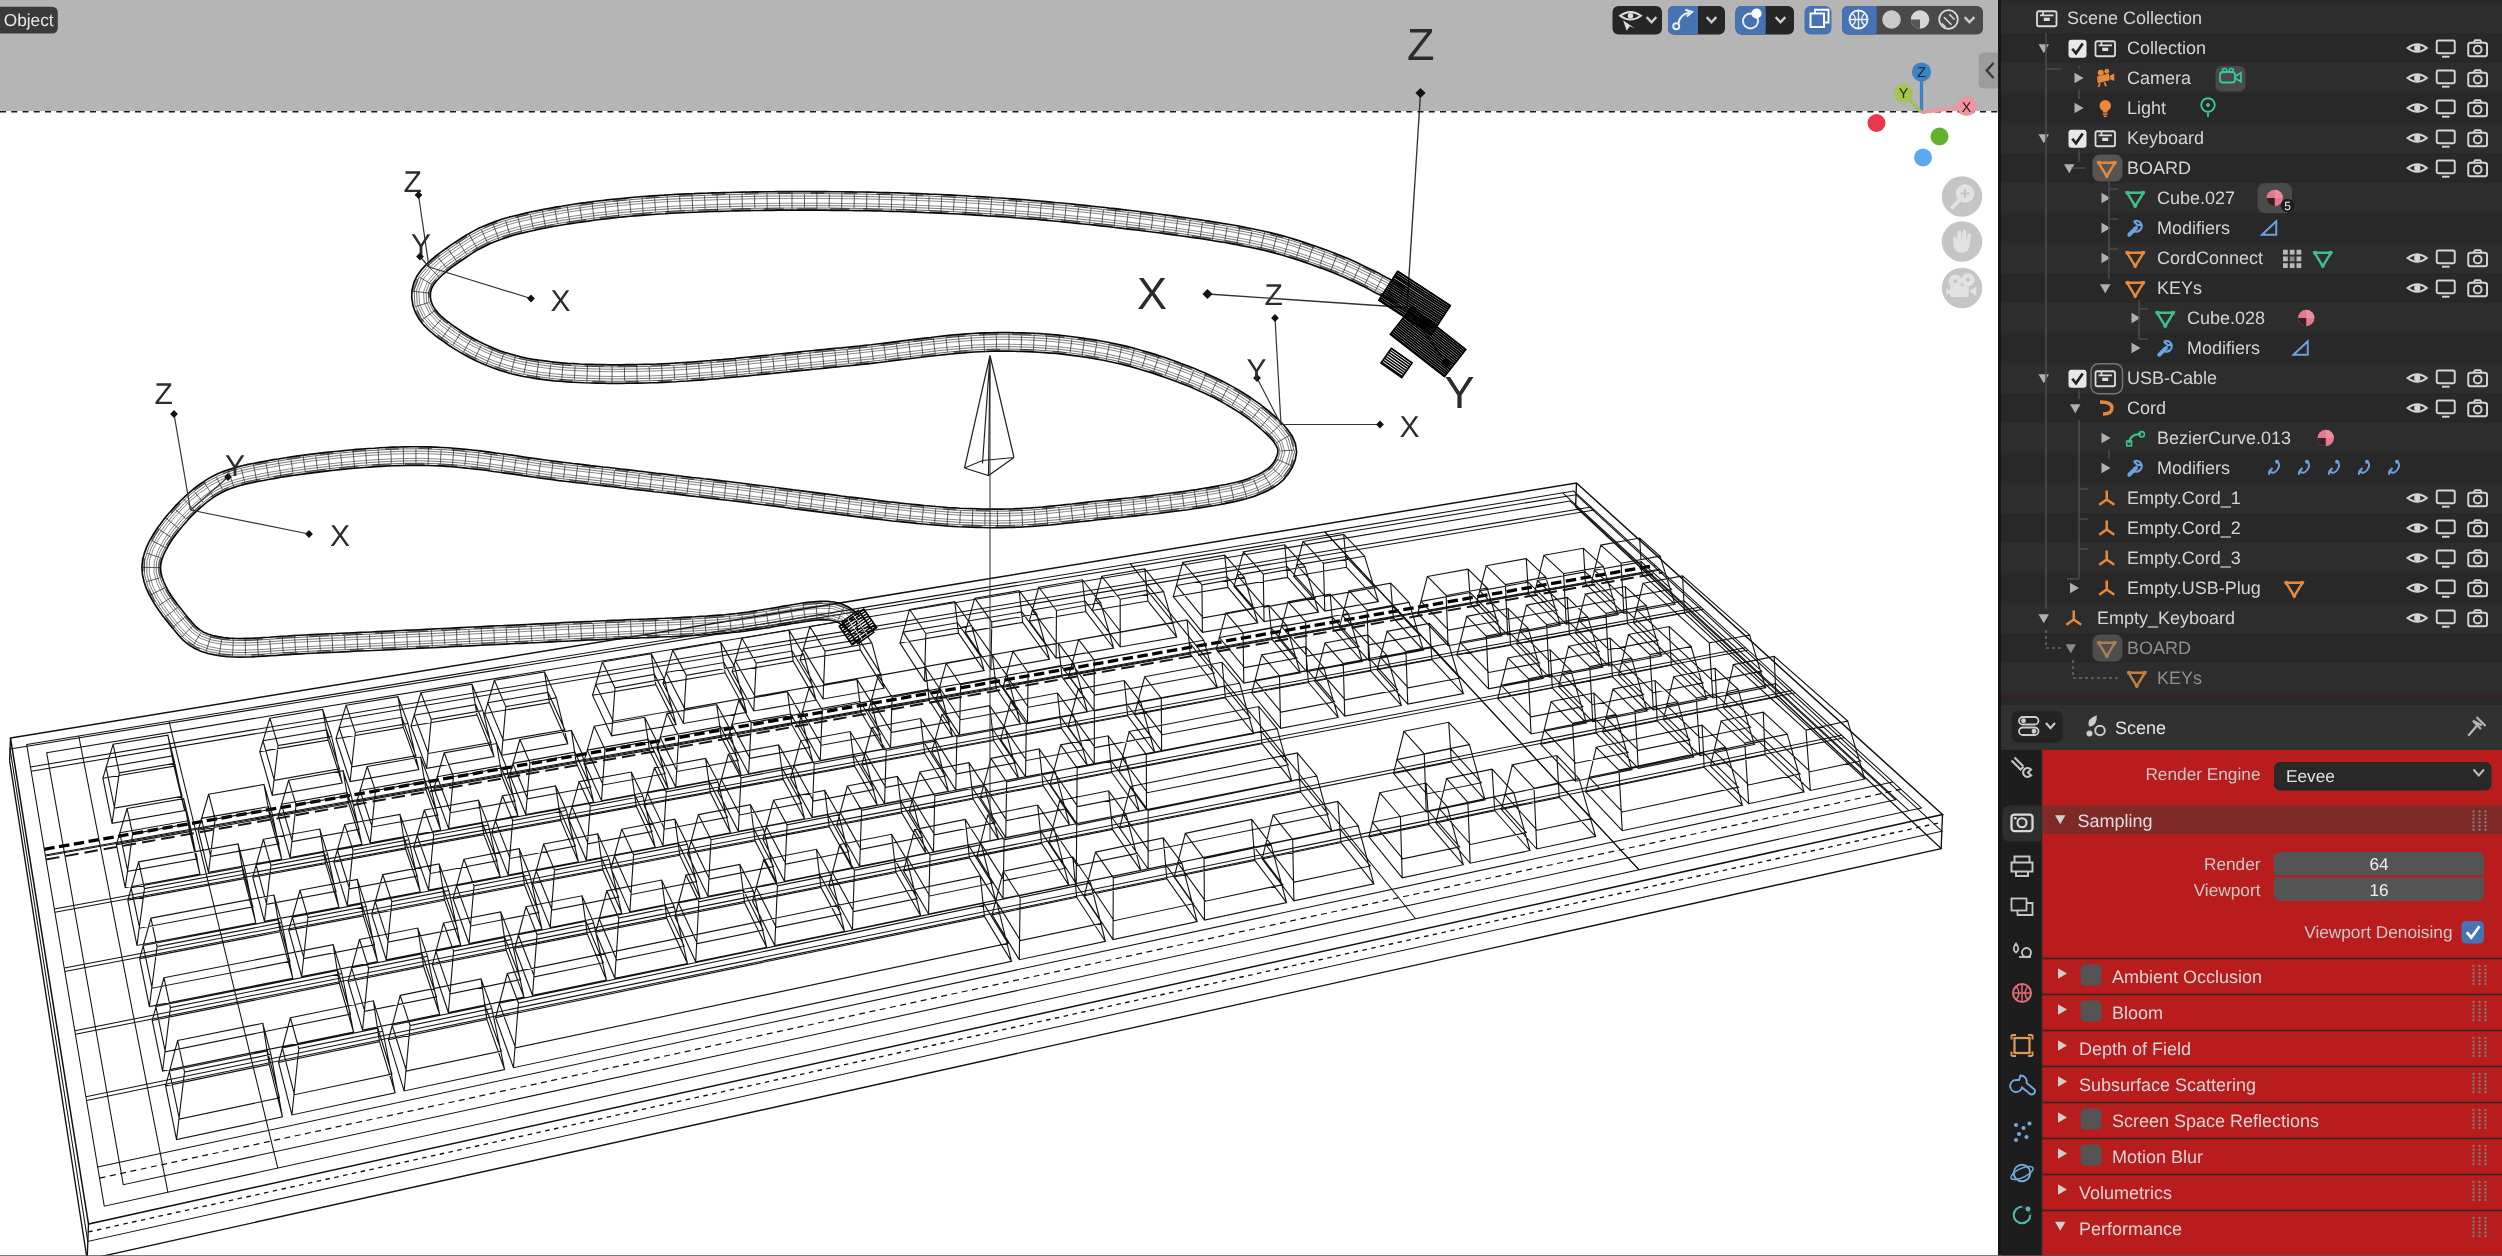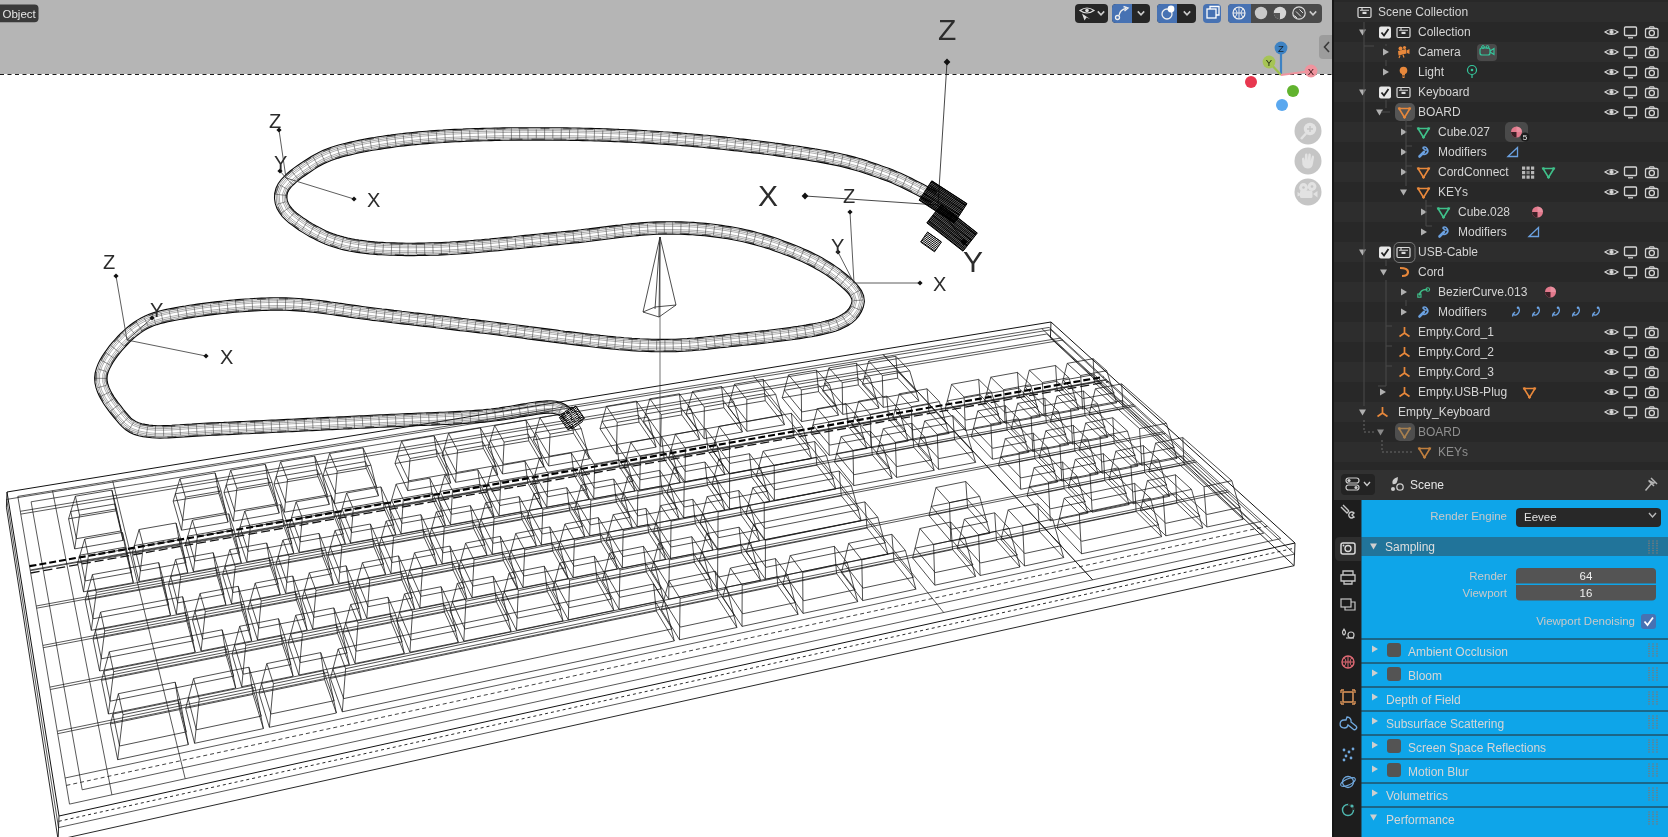--- a/index.html
+++ b/index.html
@@ -442,21 +442,21 @@
         <path d="M52,60 V66 M52,44 V46 M30,46 H40" stroke="#4b4b4b" stroke-width="1" fill="none"></path>
         <path d="M52,100 V108 M47,112 H56" stroke="#4b4b4b" stroke-width="1" fill="none"></path>
         <path d="M72,120 V186 M72,126 H78 M72,146 H78 M72,166 H78" stroke="#4b4b4b" stroke-width="1" fill="none"></path>
         <path d="M92,200 V226 M92,206 H98 M92,226 H98" stroke="#4b4b4b" stroke-width="1" fill="none"></path>
         <path d="M52,260 V266 M52,280 V386 M52,326 H58 M52,346 H58 M52,366 H58 M52,386 H44" stroke="#4b4b4b" stroke-width="1" fill="none"></path>
         <path d="M72,300 V306" stroke="#4b4b4b" stroke-width="1" fill="none"></path>
         <path d="M30,420 V432 H40" stroke="#6b6b6b" stroke-width="1" stroke-dasharray="2,2" fill="none"></path>
         <path d="M48,440 V452 H78" stroke="#6b6b6b" stroke-width="1" stroke-dasharray="2,2" fill="none"></path>
 </svg>
     </div>
-<div style="position:absolute;left:1334px;top:463px;width:334px;height:374px;background:#0ea5e9">
+<div style="position:absolute;left:1334px;top:463px;width:334px;height:374px;background:#b91c1c">
 <div style="position:absolute;left:0;top:0;width:334px;height:7px;background:#282828"></div>
 <div style="position:absolute;left:0;top:7px;width:334px;height:30px;background:#313131"></div>
 <svg width="334" height="374" style="position:absolute;left:0;top:0" xmlns="http://www.w3.org/2000/svg">
 <rect x="7" y="11" width="34" height="21" rx="4" fill="#232323"></rect>
         <rect x="12" y="15" width="13" height="5" rx="2.5" fill="none" stroke="#ccc" stroke-width="1.2"></rect>
         <circle cx="15" cy="17.5" r="1.6" fill="#ccc"></circle>
         <rect x="12" y="22" width="13" height="5" rx="2.5" fill="none" stroke="#ccc" stroke-width="1.2"></rect>
         <circle cx="22" cy="24.5" r="1.6" fill="#ccc"></circle>
         <path d="M30,19 L33,22.5 L36,19" stroke="#ccc" stroke-width="1.4" fill="none"></path>
         <path d="M61,13 q4.5,6 0,9 q-4.5,-3 0,-9 Z" fill="#ccc" transform="rotate(35 61 18)"></path>

